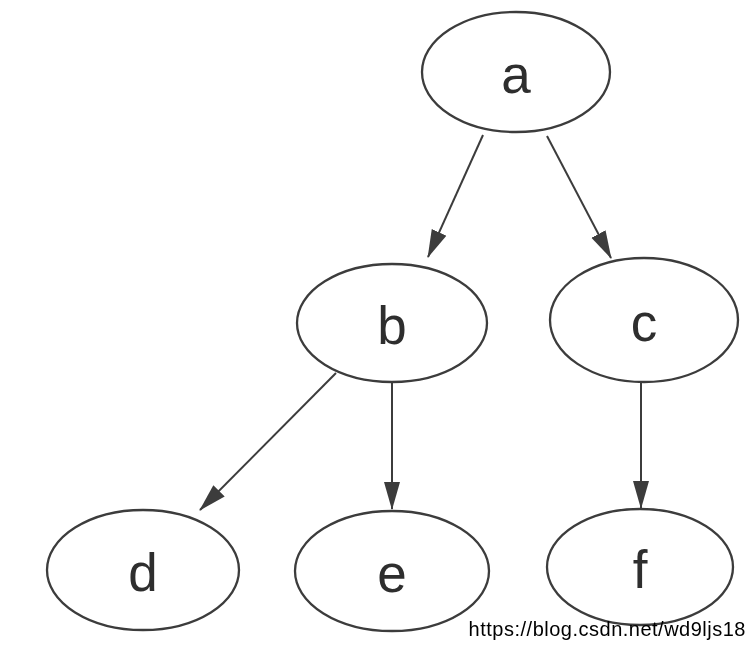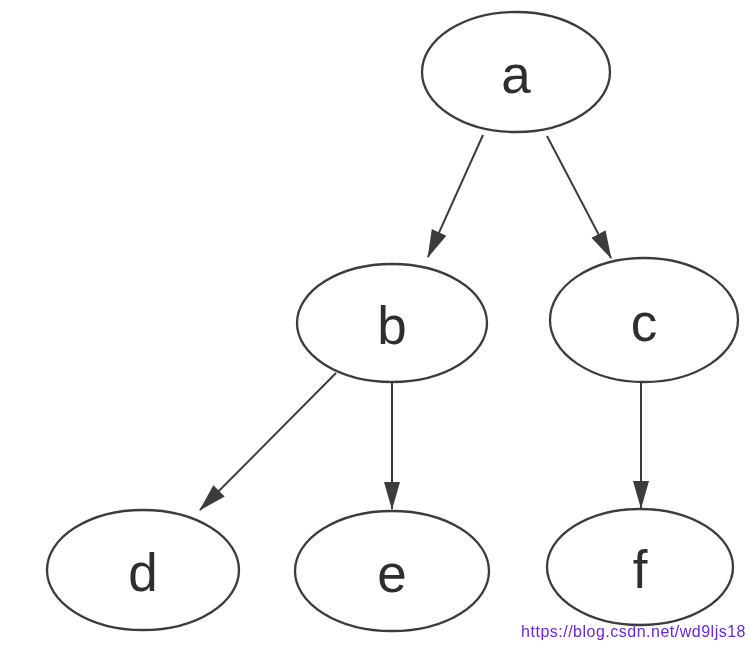--- a/index.html
+++ b/index.html
@@ -21,23 +21,23 @@
     top: 0;
     display: block;
   }
   .canvas svg text {
     font-family: "Liberation Sans", "DejaVu Sans", sans-serif;
   }
   .watermark {
     position: absolute;
     right: 4px;
     bottom: 5px;
-    font-size: 16px;
+    font-size: 20px;
     letter-spacing: 0.5px;
-    color: #6d28d9;
+    color: #000000;
     font-family: "Liberation Sans", sans-serif;
     white-space: nowrap;
     pointer-events: none;
   }
 </style>
 </head>
 <body>
 
 <div class="canvas">
   <svg id="diagram-svg" width="750" height="646" viewBox="0 0 750 646" xmlns="http://www.w3.org/2000/svg">

